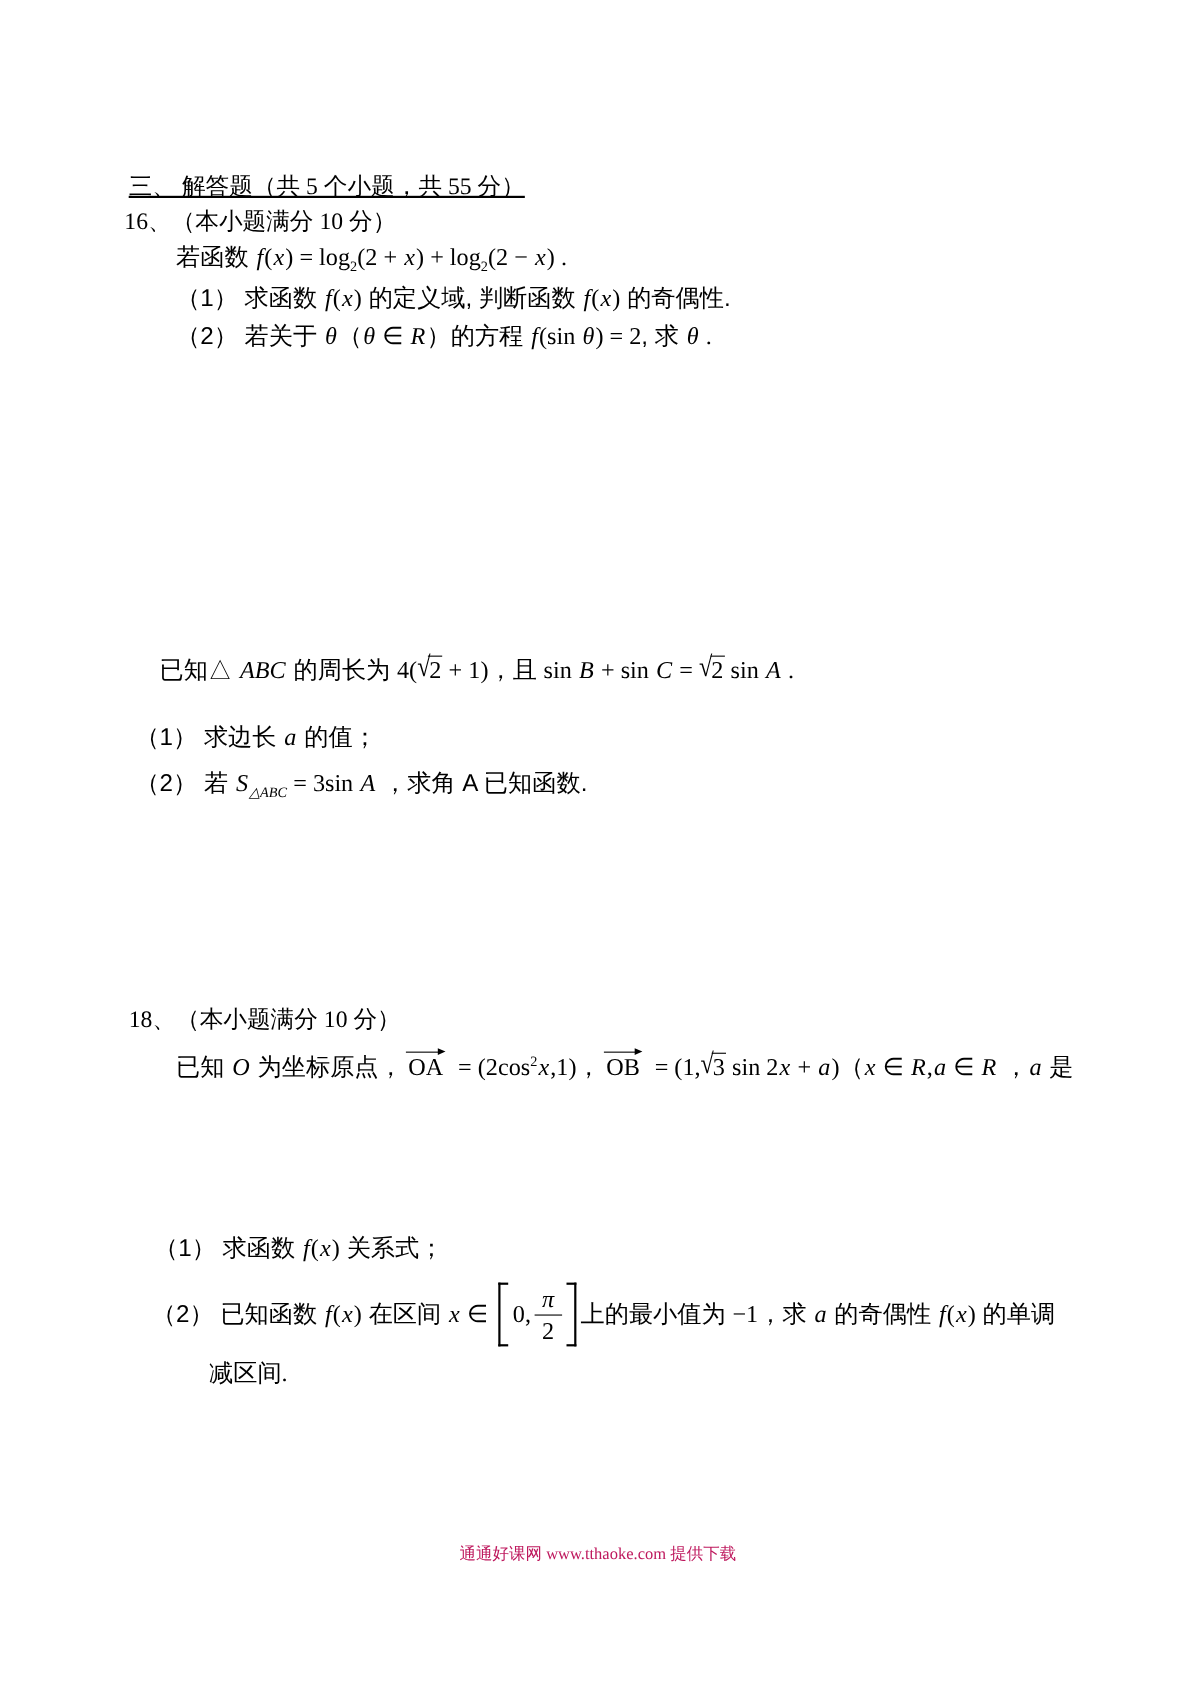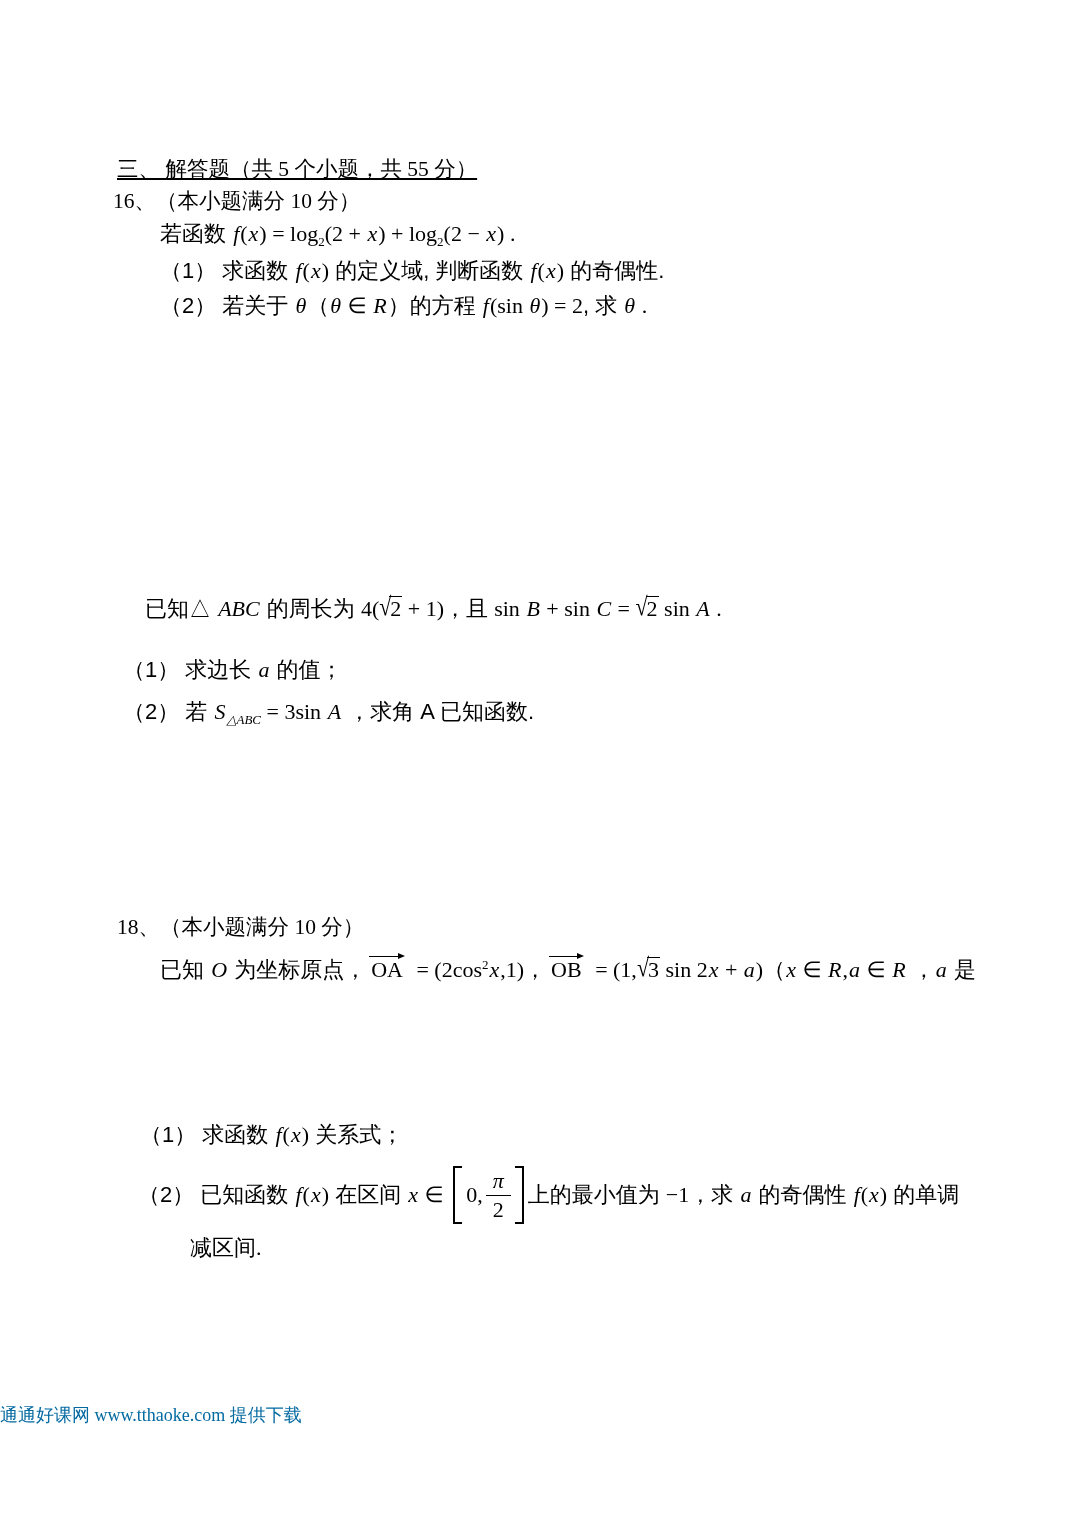--- a/index.html
+++ b/index.html
@@ -62,22 +62,23 @@
   .brk { display:inline-block; width:9px; height:58px; box-sizing:border-box; }
   .brk-l { border-left:2px solid #000; border-top:2px solid #000; border-bottom:2px solid #000; }
   .brk-r { border-right:2px solid #000; border-top:2px solid #000; border-bottom:2px solid #000; }
   .iv-zero { margin:0 1px 0 4px; }
   .frac { display:inline-flex; flex-direction:column; align-items:center; line-height:1.15; margin:0 4px 0 2px; }
   .fr-num { font-style:italic; border-bottom:1.6px solid #000; padding:0 7px 1px; }
   .fr-den { padding-top:1px; }
 
   .footer {
     position:absolute; left:0; right:0; top:1403px;
-    font-size:18px;
-    color:#0369a1;
+    text-align:center;
+    font-size:15px;
+    color:#be185d;
   }
 </style>
 </head>
 <body>
 
 <div class="page">
 
   <div class="line header-line" style="left:117px; top:156px;text-decoration:underline;">三、 解答题（共 5 个小题，共 55 分）</div>
 
   <div class="line header-line" style="left:113px; top:188px;">16、（本小题满分 10 分）</div>

